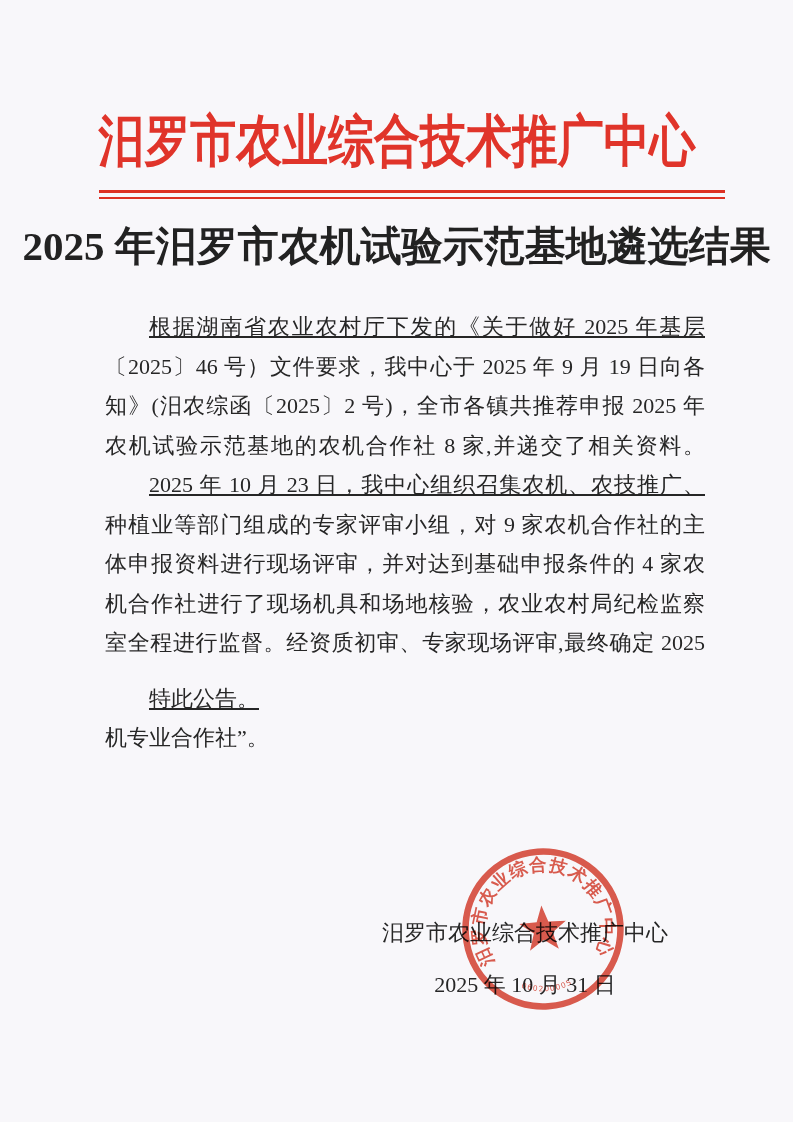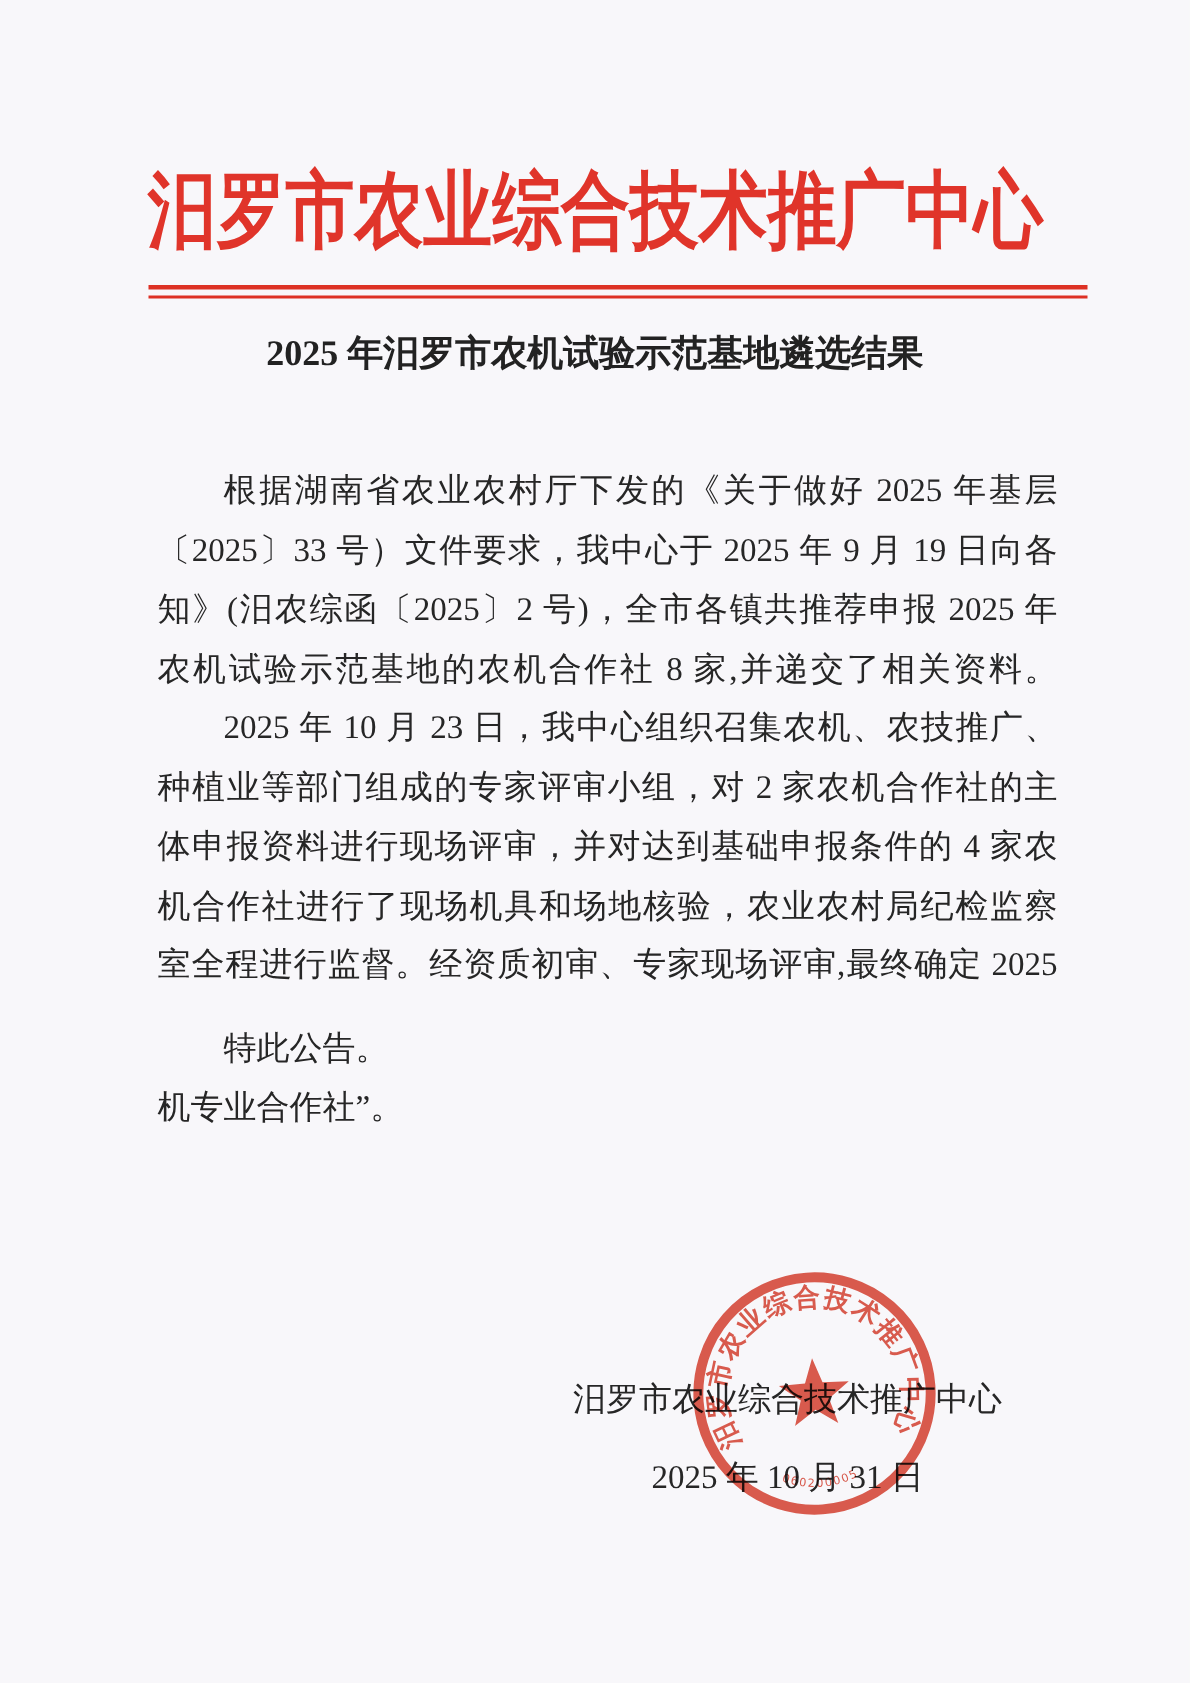--- a/index.html
+++ b/index.html
@@ -43,41 +43,41 @@
     height: 4px;
     border-top: 3px solid #dd3124;
     border-bottom: 2px solid #dd3124;
   }
   
   .doc-title-1, .doc-title-2 {
     position: absolute;
     left: 0;
     width: 793px;
     text-align: center;
-    font-size: 24px;
+    font-size: 41px;
     font-weight: bold;
     color: #222;
     white-space: nowrap;
   }
   .doc-title-1 { top: 219px; }
   .doc-title-2 { top: 264px; }
   
   .body-block {
     position: absolute;
     top: 307px;
     left: 105px;
     width: 600px;
     font-size: 22px;
     line-height: 39.5px;
     text-align: justify;
     color: #262626;
   }
   .line { min-height: 39.5px; }
   .line.fill { text-align-last: justify; }
-  .line.indent { text-indent: 2em; }
+  .line.indent { text-indent: 2em; text-decoration: underline; }
   .line.gap { margin-top: 16px; }
   
   .signature-block {
     position: absolute;
     left: 378px;
     top: 918px;
     width: 294px;
     text-align: center;
     font-size: 22px;
     color: #262626;
@@ -106,25 +106,25 @@
 
   <div class="letterhead">
     <span class="letterhead-inner">汨罗市农业综合技术推广中心</span>
   </div>
   <div class="letterhead-rule"></div>
 
   <div class="doc-title-1">2025 年汨罗市农机试验示范基地遴选结果</div>
 
   <div class="body-block">
     <div class="line fill indent">根据湖南省农业农村厅下发的《关于做好 2025 年基层</div>
-    <div class="line fill">〔2025〕33 号）文件要求，我中心于 2025 年 9 月 19 日向各</div>
+    <div class="line fill">〔2025〕46 号）文件要求，我中心于 2025 年 9 月 19 日向各</div>
     <div class="line fill">知》(汨农综函〔2025〕2 号)，全市各镇共推荐申报 2025 年</div>
     <div class="line fill">农机试验示范基地的农机合作社 8 家,并递交了相关资料。</div>
     <div class="line fill indent">2025 年 10 月 23 日，我中心组织召集农机、农技推广、</div>
-    <div class="line fill">种植业等部门组成的专家评审小组，对 2 家农机合作社的主</div>
+    <div class="line fill">种植业等部门组成的专家评审小组，对 9 家农机合作社的主</div>
     <div class="line fill">体申报资料进行现场评审，并对达到基础申报条件的 4 家农</div>
     <div class="line fill">机合作社进行了现场机具和场地核验，农业农村局纪检监察</div>
     <div class="line fill">室全程进行监督。经资质初审、专家现场评审,最终确定 2025</div>
     <div class="line indent gap">特此公告。</div>
     <div class="line">机专业合作社”。</div>
   </div>
 
   <div class="signature-block">
     <div class="signature-org">汨罗市农业综合技术推广中心</div>
     <div class="signature-date">2025 年 10 月 31 日</div>

